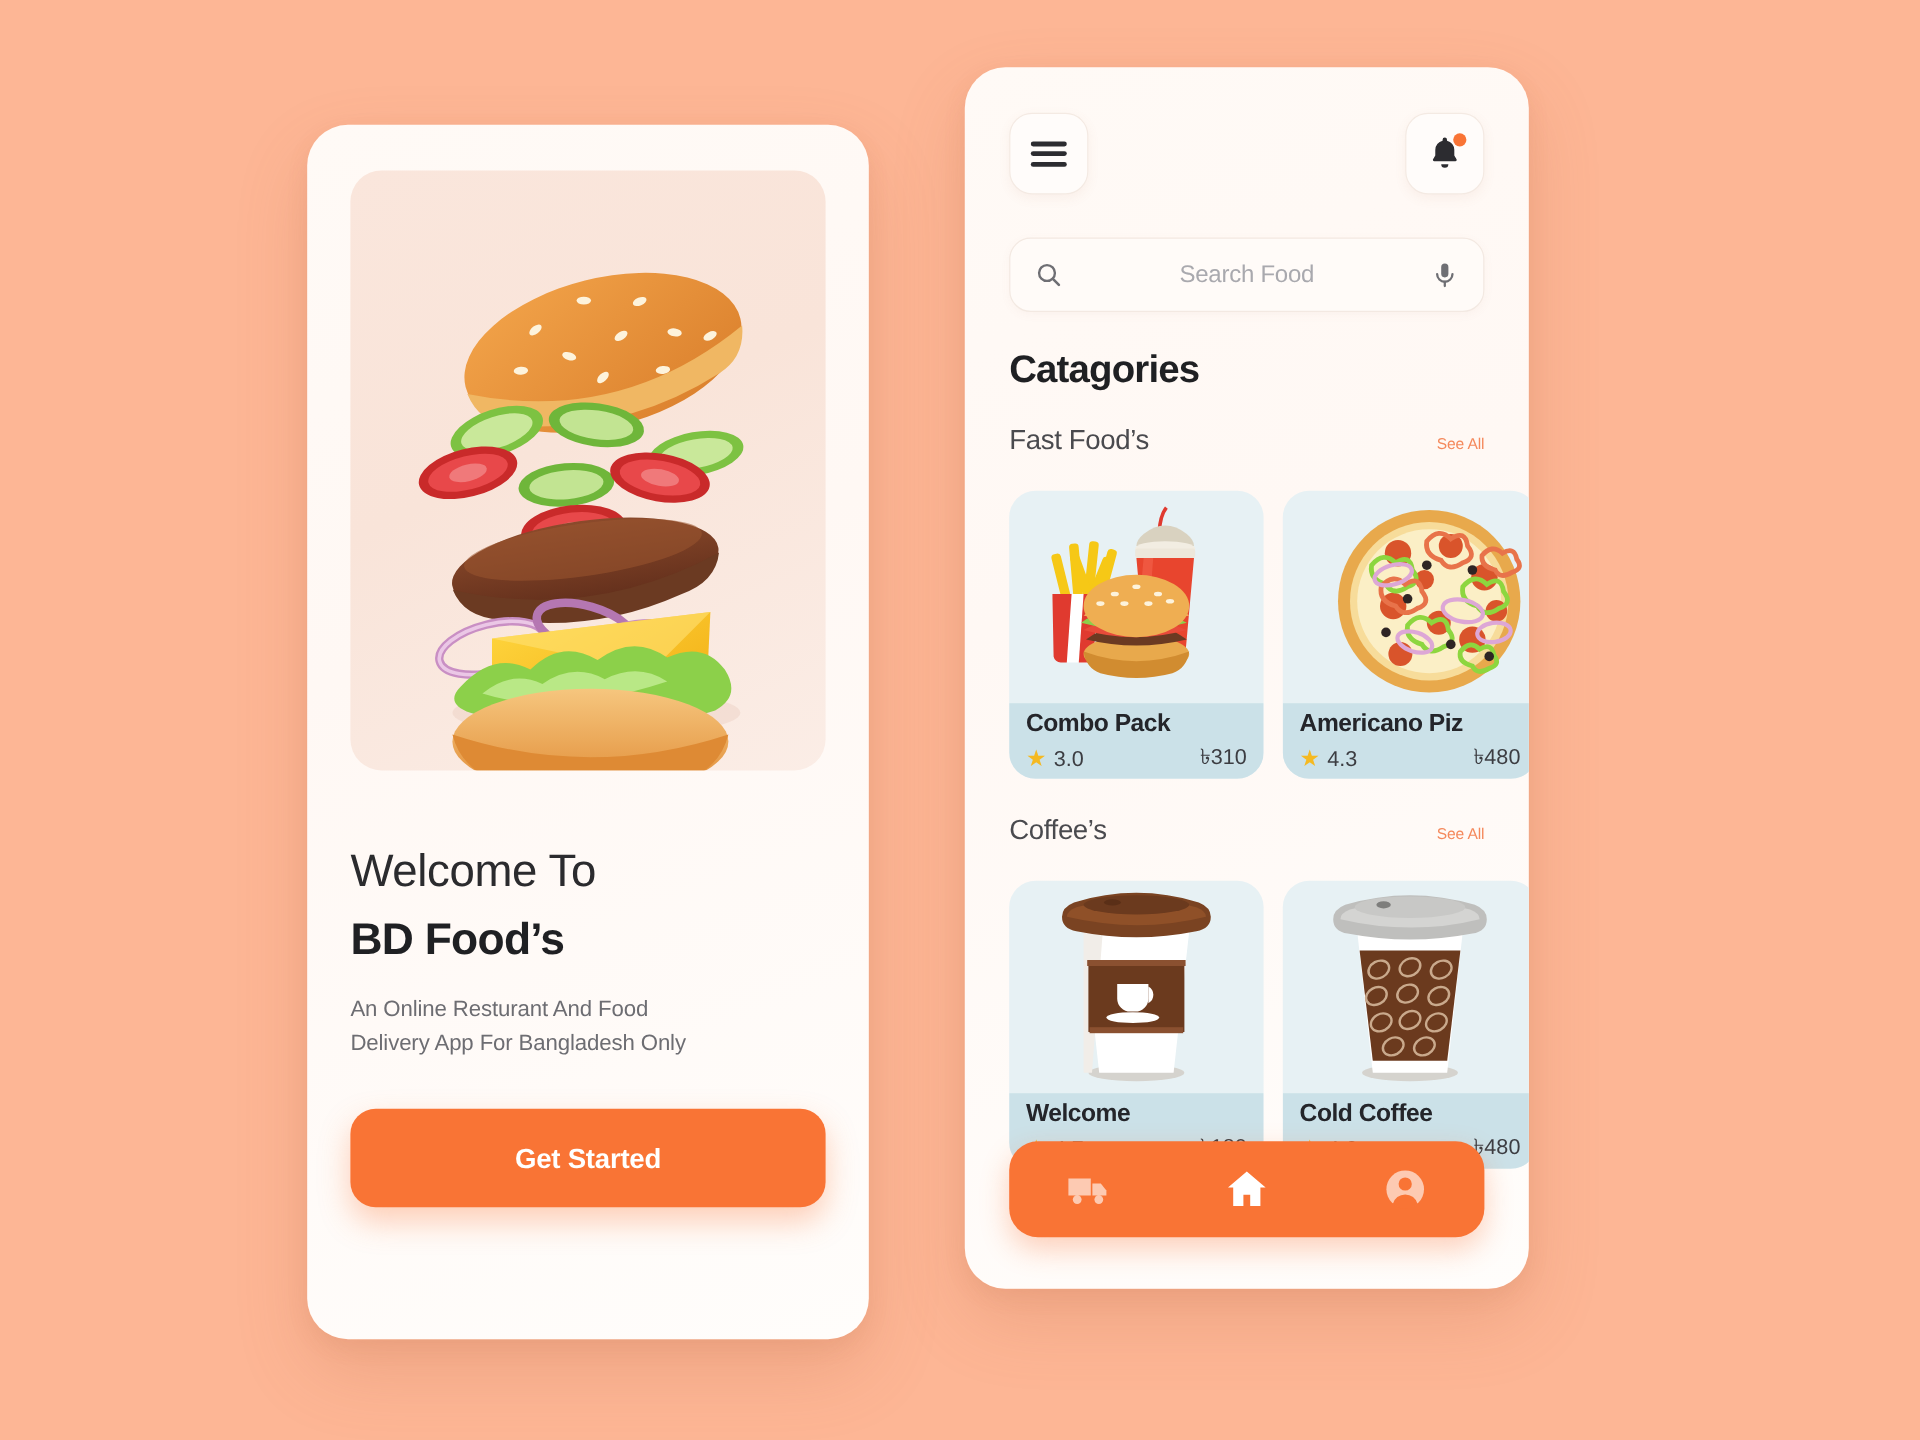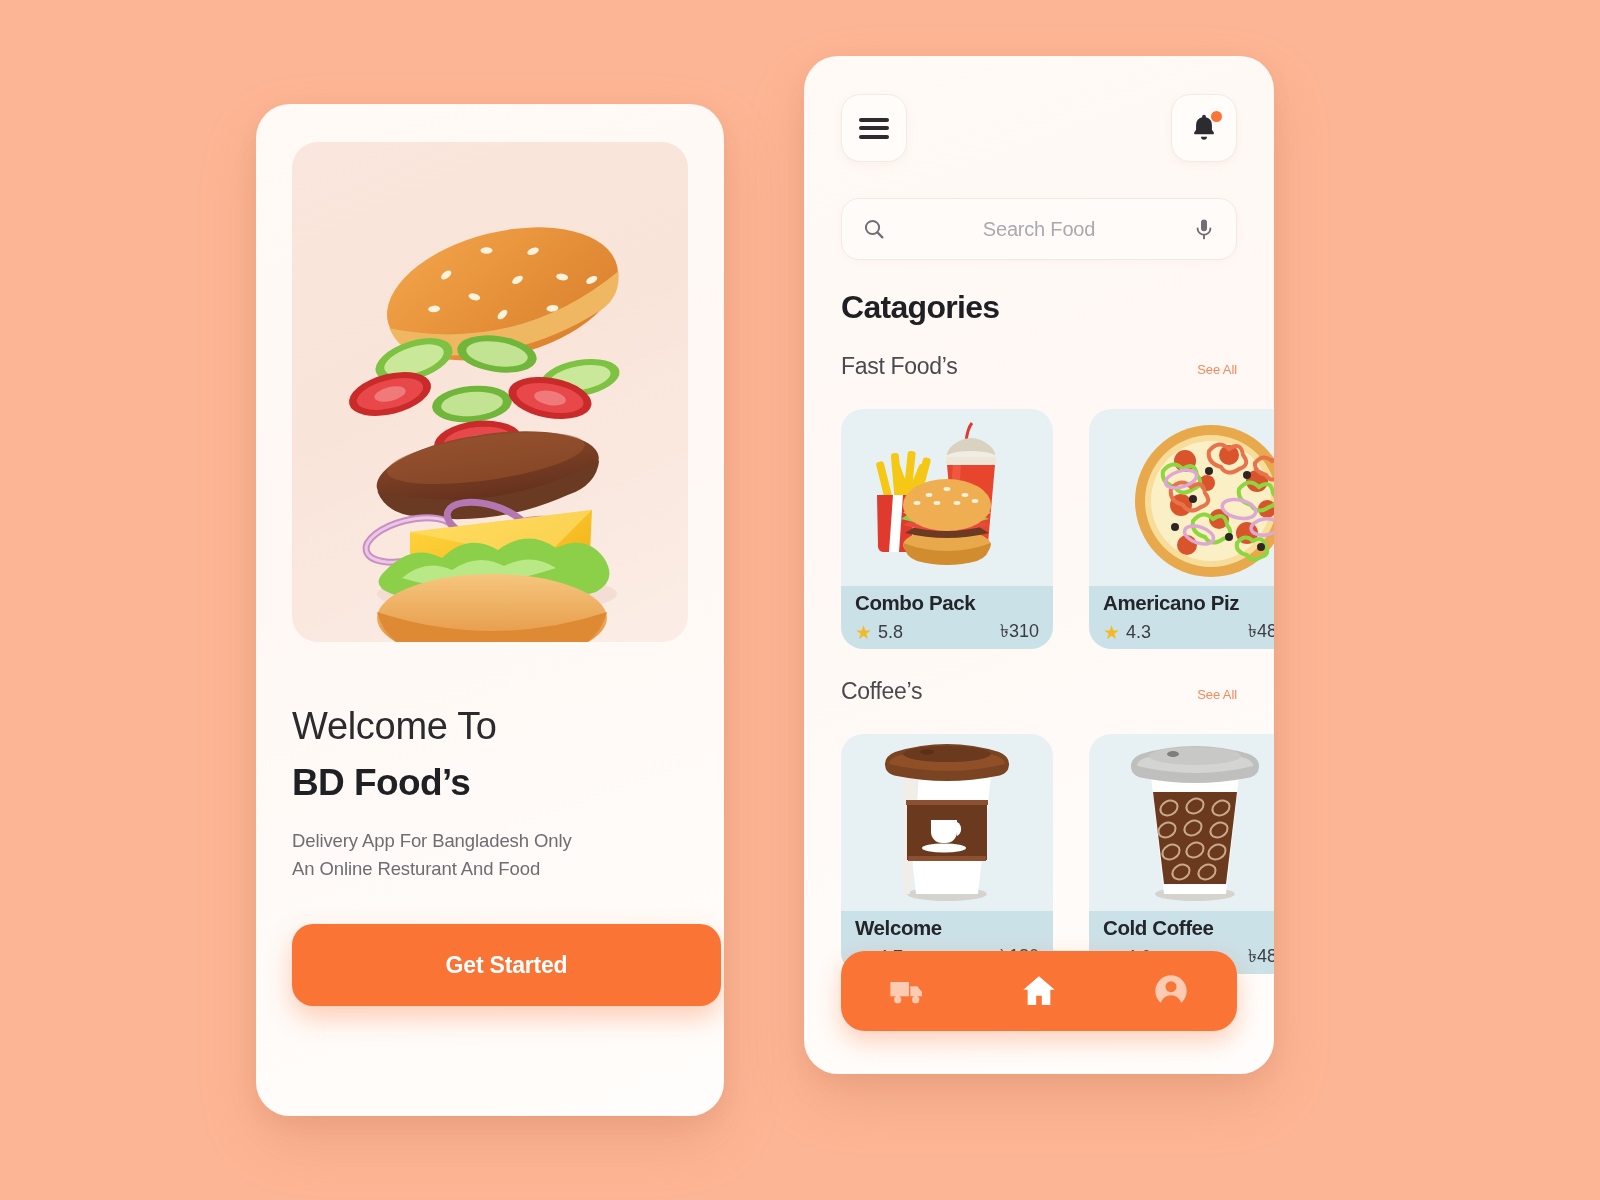--- a/index.html
+++ b/index.html
@@ -38,21 +38,21 @@
   }
   .welcome-big {
     font-size:37px; font-weight:700; color:#1f2023; letter-spacing:-.6px;
     margin-top:12px; line-height:1.15;
   }
   .welcome-sub {
     margin-top:23px; font-size:18.5px; color:#6d6d72; line-height:1.5;
     letter-spacing:-.1px;
   }
   .get-started {
-    position:absolute; left:36px; top:820px; width:429px; height:82px;
+    position:absolute; left:36px; top:820px; width:396px; height:82px;
     background:#F97435; border:none; border-radius:21px;
     color:#fff; font-size:23px; font-weight:700; letter-spacing:-.2px;
     font-family:"Liberation Sans", sans-serif;
     box-shadow:0 12px 26px rgba(249,116,53,.34);
     cursor:pointer;
   }
 
   
   .rp { position:absolute; left:0; top:0; width:100%; height:100%; }
 
@@ -99,21 +99,21 @@
   }
   .sec-head.fast   { top:297px;justify-content:space-between; }
   .sec-head.coffee { top:622px; }
   .sec-name {
     font-size:23px; color:#4a4a4e; font-weight:400; letter-spacing:-.3px;
   }
   .see-all {
     font-size:13px; color:#F5895C; cursor:pointer; letter-spacing:-.1px;
   }
 
-  .row { position:absolute; left:37px; display:flex; gap:36px; }
+  .row { position:absolute; left:37px; display:flex; gap:16px; }
   .row.fast   { top:353px; }
   .row.coffee { top:678px; }
 
   .card {
     width:212px; height:240px; border-radius:22px; overflow:hidden;
     background:#E7F1F4; flex-shrink:0; cursor:pointer; position:relative;
   }
   .card-img { height:177px; position:relative; }
   .card-img svg { position:absolute; left:0; top:0; width:100%; height:100%; }
   .card-foot {
@@ -231,22 +231,22 @@
 
       <ellipse cx="200" cy="476" rx="115" ry="44" fill="url(#bunBot)"></ellipse>
       <path d="M85 470 q115 38 230 0 q-8 32 -46 42 q-70 18 -138 0 q-38 -10 -46 -42z" fill="#DE8A34"></path>
     </svg>
   </div>
 
   <div class="welcome-block">
     <div class="welcome-small">Welcome To</div>
     <div class="welcome-big">BD Food’s</div>
     <div class="welcome-sub">
+      <div>An Online Resturant And Food</div>
       <div>Delivery App For Bangladesh Only</div>
-      <div>An Online Resturant And Food</div>
     </div>
   </div>
 
   <button class="get-started">Get Started</button>
 </div>
 
 <div class="phone phone-right">
   <div class="rp">
 
     <div class="topbar">
@@ -337,21 +337,21 @@
                 <ellipse cx="76" cy="94" rx="3.4" ry="1.9"></ellipse>
               </g>
             </g>
           </svg>
         </div>
         <div class="card-foot">
           <div class="card-name">Combo Pack</div>
           <div class="card-meta">
             <span class="rating">
               <span class="star">★</span>
-              <span>5.8</span>
+              <span>3.0</span>
             </span>
             <span class="price">৳310</span>
           </div>
         </div>
       </div>
 
       <div class="card">
         <div class="card-img">
           <svg viewBox="0 0 212 177">
             <circle cx="122" cy="92" r="76" fill="#E8A94C"></circle>

